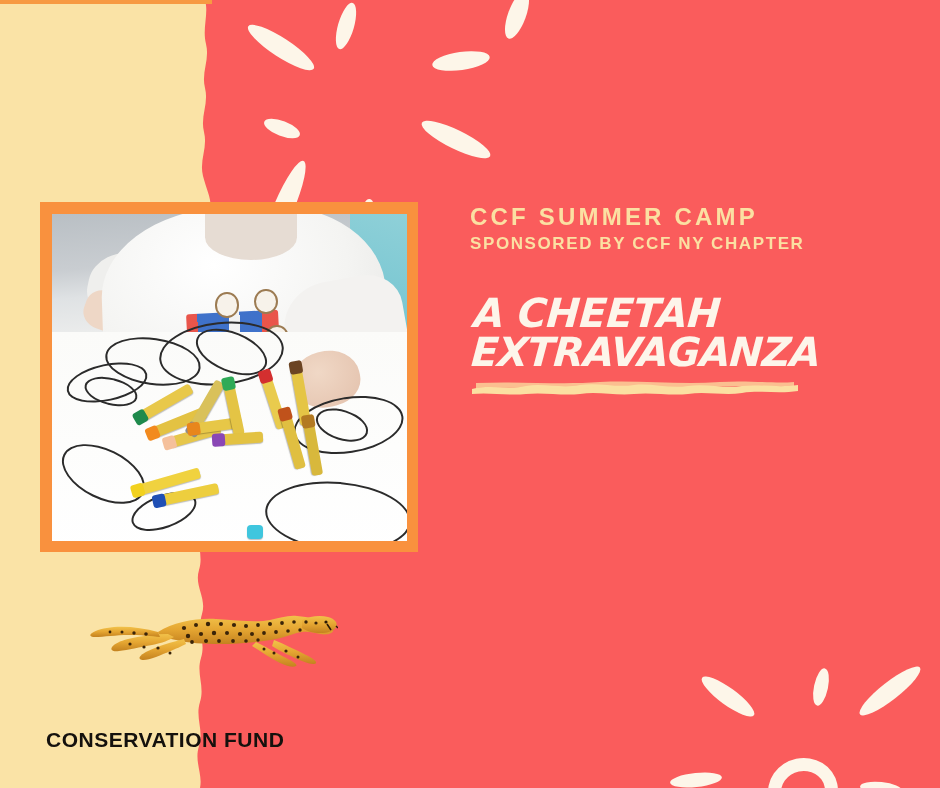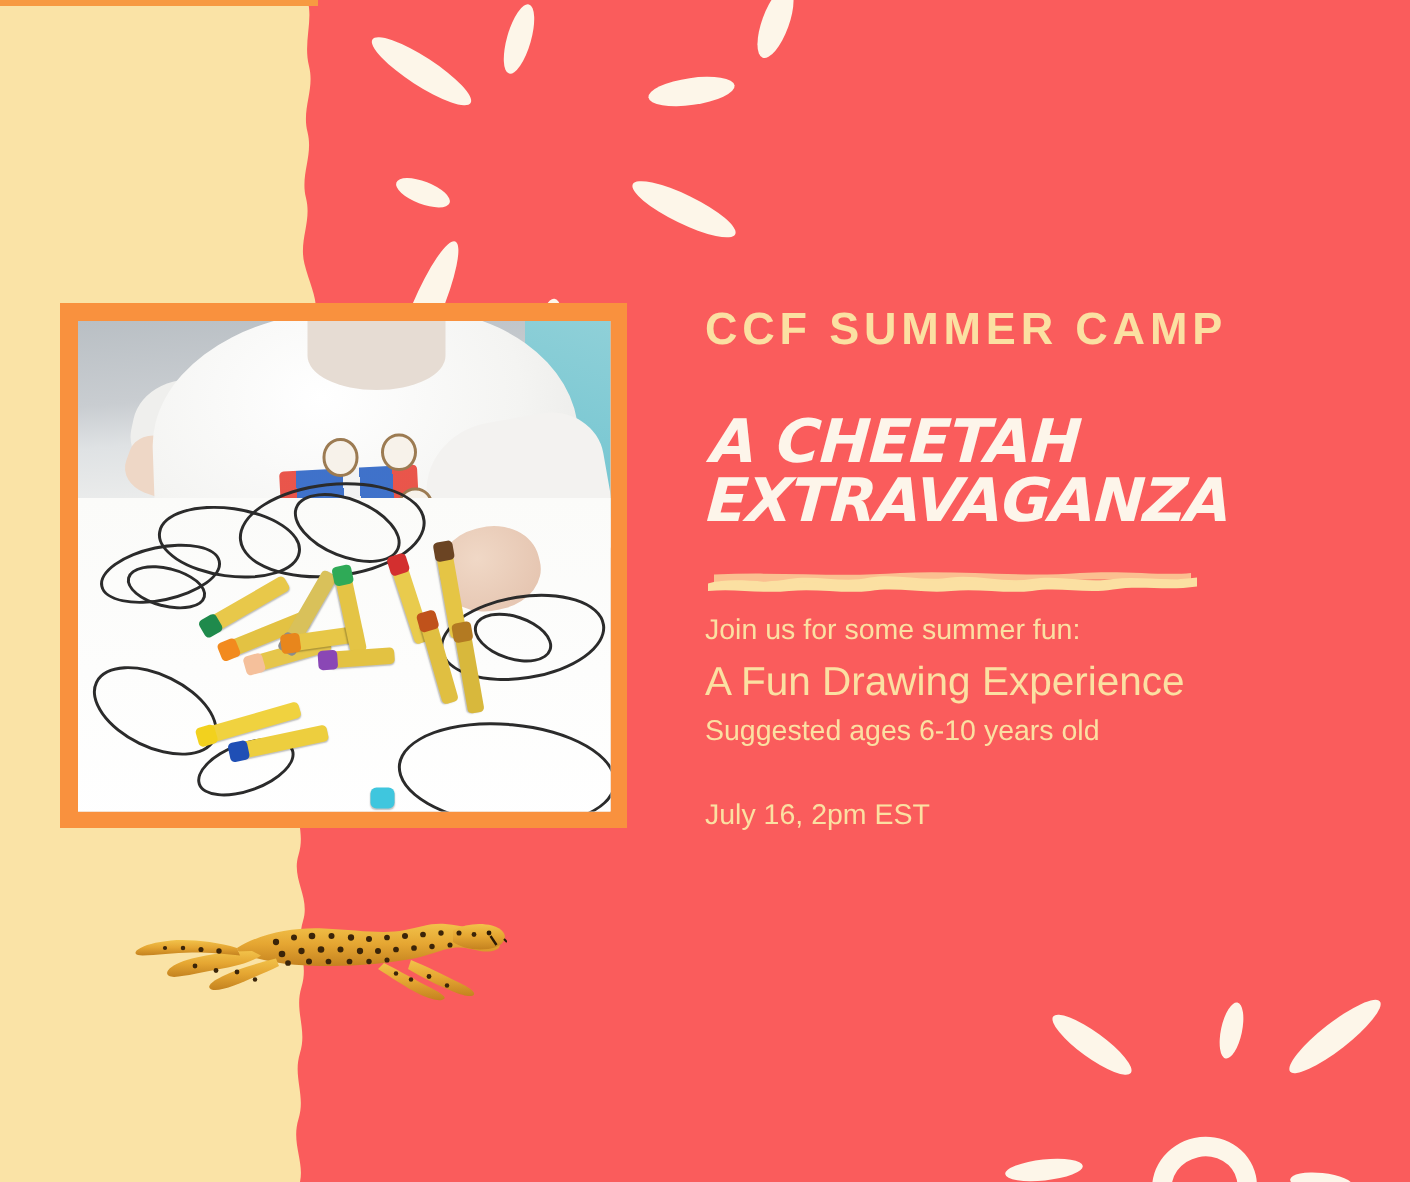--- a/index.html
+++ b/index.html
@@ -73,21 +73,21 @@
      box-shadow:0 1px 1px rgba(0,0,0,.25);}
   .crayon .tip{position:absolute;left:-7px;top:-1px;width:13px;height:13px;border-radius:3px;}
   
   .sun{position:absolute;}
   .ray{position:absolute;background:#FDF6E9;border-radius:50%;}
   .sun-ring{position:absolute;border:13px solid #FDF6E9;border-radius:50%;
     transform:rotate(-12deg);}
   
   #copy{position:absolute;left:470px;top:204px;width:440px;}
   #eyebrow{
-    color:#FBE0A2;font-size:30px;font-weight:bold;letter-spacing:3.2px;
+    color:#FBE0A2;font-size:24px;font-weight:bold;letter-spacing:3.2px;
     line-height:1.08;margin:0;
   }
   #subeyebrow{
     color:#FBE0A2;font-size:17px;font-weight:bold;letter-spacing:1.6px;
     margin:4px 0 0 0;
   }
   #headline{
     margin:40px 0 0 0;color:#FDF5EA;
     font-family:"DejaVu Sans", sans-serif;
     font-weight:bold;font-style:italic;
@@ -237,41 +237,36 @@
       <div class="crayon" style="left:30%;top:84%;width:60px;background:#EDCE3E;transform:rotate(-12deg);">
         <div class="tip" style="background:#1f4fb5;"></div>
         </div>
       <div class="crayon" style="left:55%;top:95%;width:16px;height:14px;background:#3FC6DE;border-radius:4px;"></div>
     </div>
   </div>
 
   <div id="copy">
 
     <h1 id="eyebrow">CCF SUMMER CAMP</h1>
+    <div id="subeyebrow">SPONSORED BY CCF NY CHAPTER</div>
 
     <div id="headline">
       <span class="l1">A CHEETAH</span>
       <span class="l2">EXTRAVAGANZA</span>
     </div>
 
     <svg id="brushline" viewBox="0 0 330 16" preserveAspectRatio="none" aria-hidden="true">
       <path fill="#FBE0A2" d="M2,9 C20,4 38,10 56,6 C74,3 92,9 110,5 C128,2 146,8 164,5
         C182,3 200,9 218,6 C236,3 254,9 272,6 C290,4 308,8 328,5
         L328,11 C308,14 290,10 272,13 C254,16 236,11 218,14 C200,16 182,12 164,14
         C146,16 128,11 110,14 C92,16 74,12 56,14 C38,16 20,12 2,14 Z"></path>
       <path fill="#FBE0A2" opacity=".75" d="M6,3 C50,1 90,5 130,2 C170,0 210,5 250,2 C280,0 305,4 324,2
         L324,6 C300,8 270,5 240,7 C200,9 160,5 120,8 C86,10 46,6 6,8 Z"></path>
     </svg>
 
-    <div id="body">
-      <p class="b-sm">Join us for some summer fun:</p>
-      <p class="b-lg">A Fun Drawing Experience</p>
-      <p class="b-sm">Suggested ages 6-10 years old</p>
-      <p class="b-date">July 16, 2pm EST</p>
-    </div>
   </div>
 
   <div id="logo">
 
     <svg id="cheetah-art" viewBox="0 0 250 62" aria-hidden="true">
       <defs>
         <linearGradient id="fur" x1="0" y1="0" x2="0" y2="1">
           <stop offset="0%" stop-color="#F2C24A"></stop>
           <stop offset="48%" stop-color="#E5A632"></stop>
           <stop offset="100%" stop-color="#C4821F"></stop>
@@ -341,15 +336,16 @@
         <circle cx="186" cy="47" r="1.5"></circle>
           <circle cx="176" cy="43" r="1.5"></circle>
       </g>
 
       <circle cx="238" cy="16" r="1.6" fill="#2b1a05"></circle>
       <path d="M239,18 L243,24" stroke="#2b1a05" stroke-width="1.6" fill="none"></path>
       <path d="M248,20 L250,22" stroke="#2b1a05" stroke-width="1.4" fill="none"></path>
     </svg>
 
 
+    <div id="logo-sub">Conservation Fund</div>
   </div>
 
 </div>
 
 </body></html>

